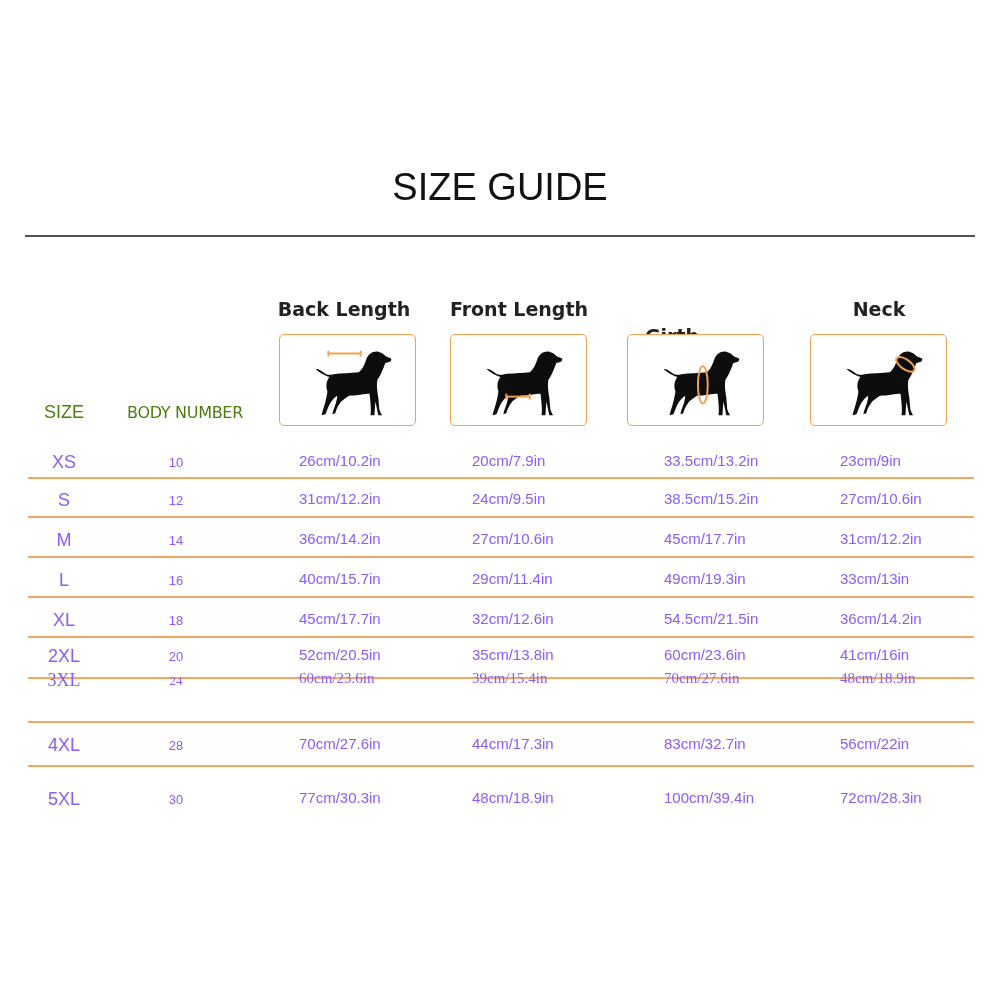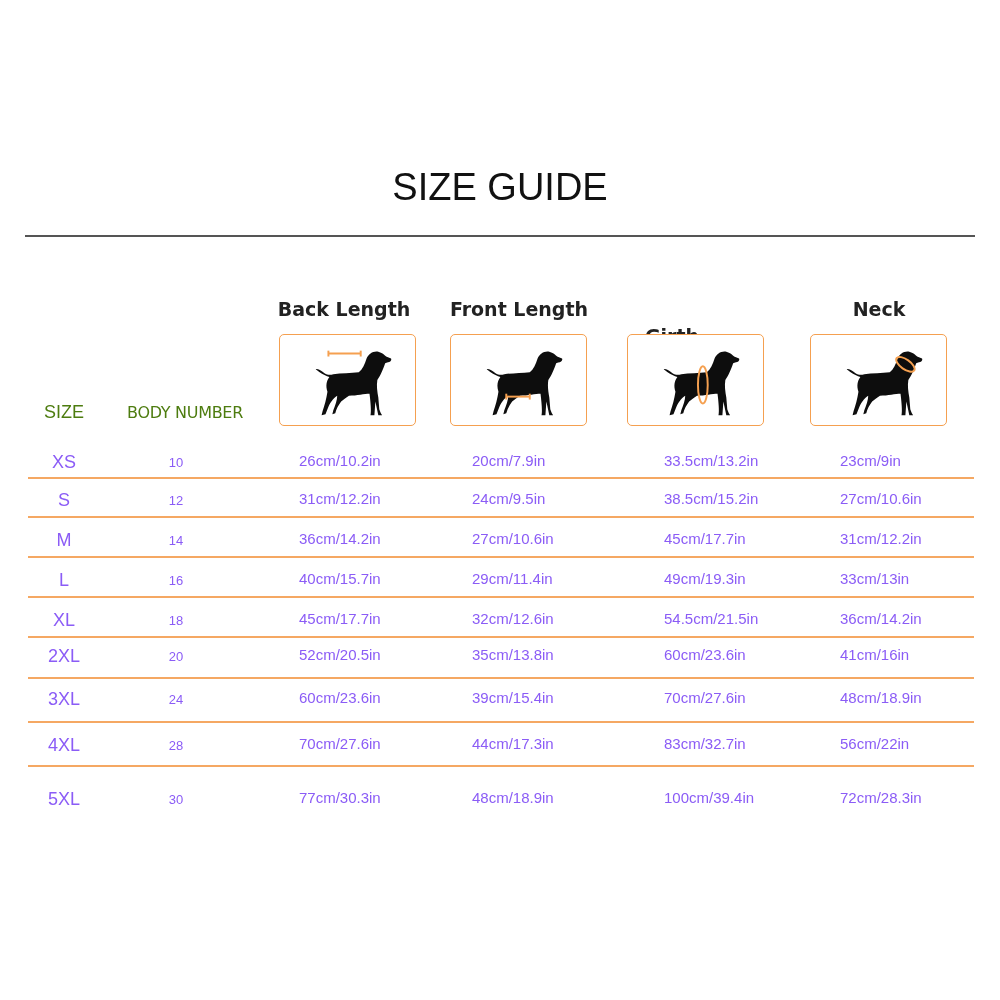--- a/index.html
+++ b/index.html
@@ -131,21 +131,21 @@
 <div class="row" style="top:618px;margin-top:28px;">
   <span class="cell c-size">2XL</span>
   <span class="cell c-body">20</span>
   <span class="cell c-back">52cm/20.5in</span>
   <span class="cell c-front">35cm/13.8in</span>
   <span class="cell c-girth">60cm/23.6in</span>
   <span class="cell c-neck">41cm/16in</span>
 </div>
 <div class="sep" style="top:677px;"></div>
 
-<div class="row" style="top:689px;">
+<div class="row" style="top:670px;font-family:Liberation Serif, serif;">
   <span class="cell c-size">3XL</span>
   <span class="cell c-body">24</span>
   <span class="cell c-back">60cm/23.6in</span>
   <span class="cell c-front">39cm/15.4in</span>
   <span class="cell c-girth">70cm/27.6in</span>
   <span class="cell c-neck">48cm/18.9in</span>
 </div>
 <div class="sep" style="top:721px;"></div>
 
 <div class="row" style="top:735px;">

